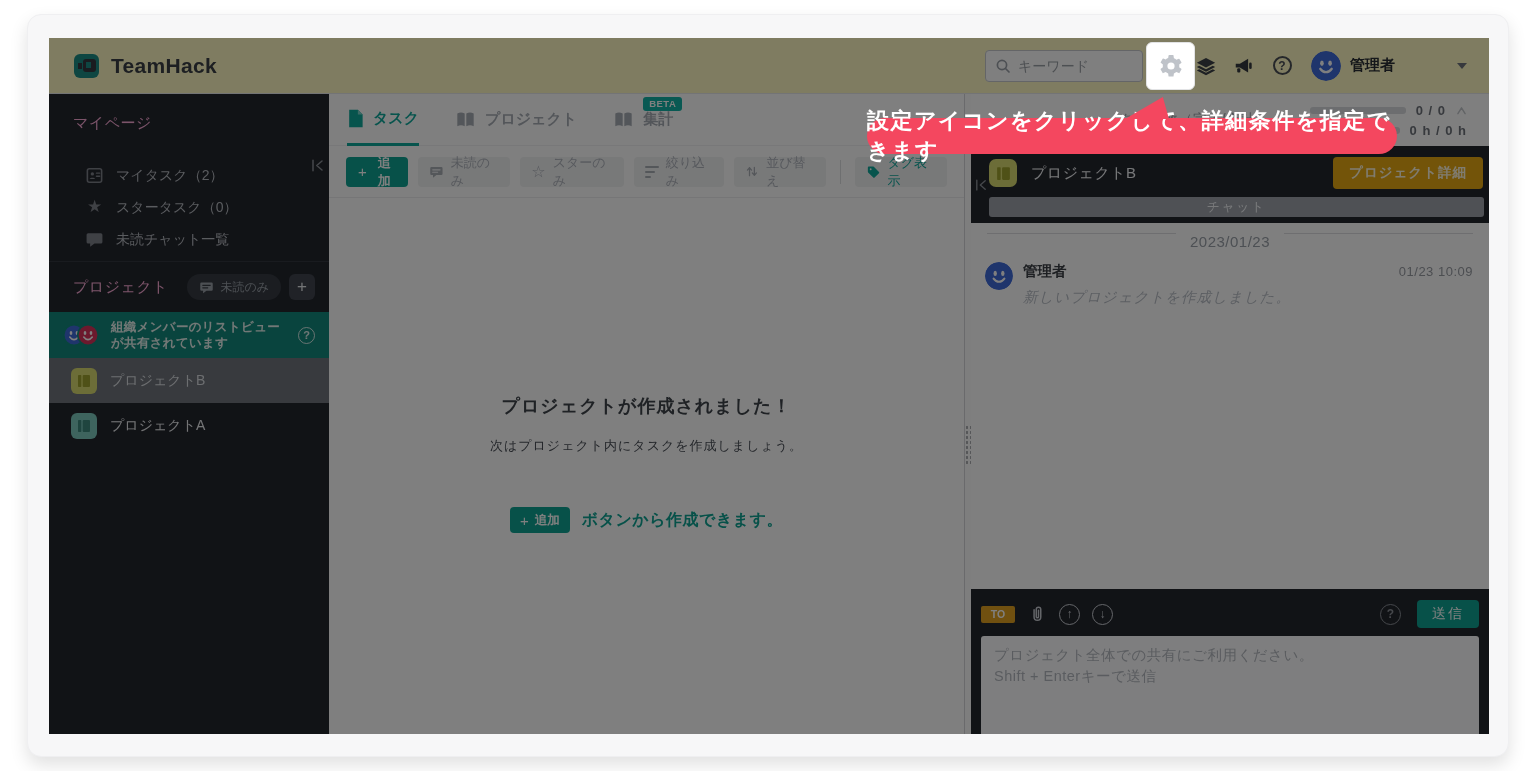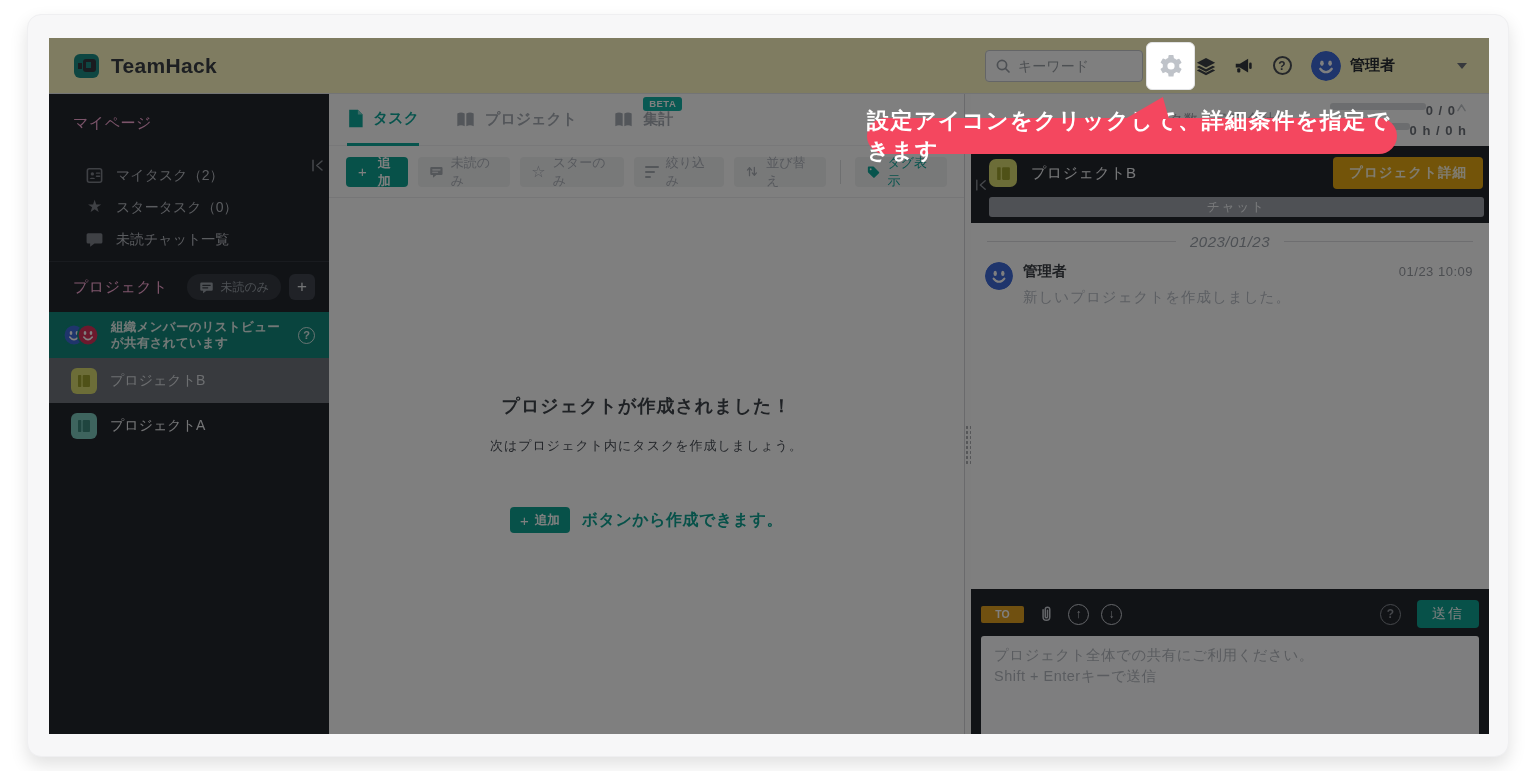--- a/index.html
+++ b/index.html
@@ -88,43 +88,43 @@
     border-left:1px solid #d4d5d8; z-index:1; cursor:col-resize;}
   .dots { position:absolute; left:0; top:331px; width:8px; height:40px;
     background-image:radial-gradient(circle,#abadb1 1.1px,transparent 1.4px); background-size:4px 5px;}
 
   
   .rpanel { position:absolute; left:922px; top:56px; right:0; bottom:0; z-index:1;}
   .stats { height:52px; background:#fff; display:flex; align-items:center; justify-content:flex-end;
     gap:40px; padding-right:22px;}
   .stats-label { font-size:14px; color:#9ba0a8; letter-spacing:.5px;}
   .bars { display:flex; flex-direction:column; gap:5px; align-items:flex-end;}
-  .brow { display:flex; }
+  .brow { display:flex; align-items:center; gap:10px; }
   .bar { height:7px; border-radius:3px; background:#d9dbde; }
   .bval { font-size:13px; font-weight:700; color:#6e737b; letter-spacing:1px; white-space:nowrap;}
   .dark { position:absolute; left:0; right:0; top:52px; bottom:0; background:#23262d; }
   .ph { display:flex; align-items:center; padding:11px 6px 0 18px; }
   .ph-name { font-size:15px; color:#edeff2; margin-left:14px; letter-spacing:.5px;}
   .btn-amber { margin-left:auto; height:32px; border-radius:4px; background:#e7a912; color:#fff8e1;
     font-size:13.5px; font-weight:700; padding:0 16px; display:flex; align-items:center; cursor:pointer; letter-spacing:1px;}
   .chat-tab { margin:8px 5px 0 18px; height:20px; border-radius:3px; background:#9ea3ab;
     display:flex; align-items:center; justify-content:center; font-size:12.5px; color:#f0f2f5; cursor:pointer; letter-spacing:2px;}
   .chat-area { position:absolute; left:0; right:0; top:77px; height:366px; background:#fff; }
-  .datediv { display:flex; align-items:center; gap:14px; margin:10px 16px 0;font-style:italic; }
+  .datediv { display:flex; align-items:flex-start; gap:14px; margin:10px 16px 0; }
   .datediv i { flex:1; height:1px; background:#dcdde0; }
   .datediv span { font-size:15px; color:#9aa0a8; letter-spacing:.5px;}
   .msg { display:flex; padding:12px 16px 0 14px; }
   .msg-body { flex:1; margin-left:10px; }
   .msg-top { display:flex; align-items:baseline; }
   .msg-author { font-size:14.5px; font-weight:700; color:#3c4046; }
   .msg-time { margin-left:auto; font-size:13px; color:#989ca3; letter-spacing:.5px;}
-  .msg-text { margin-top:7px; font-size:14.5px; color:#b9bec6; letter-spacing:1px;}
+  .msg-text { margin-top:7px; font-size:14.5px; color:#b9bec6; letter-spacing:1px;font-style:italic;}
   .cinput { position:absolute; left:0; right:0; top:443px; bottom:0; background:#23262d; padding:10px;}
   .ci-row { height:30px; display:flex; align-items:center; gap:12px; }
-  .to-badge { width:43px; height:17px; border-radius:2px; background:#e0a020; color:#fff;
+  .to-badge { width:34px; height:17px; border-radius:2px; background:#e0a020; color:#fff;
     font-size:10.5px; font-weight:700; display:flex; align-items:center; justify-content:center; cursor:pointer;}
   .circ-ic { width:21px; height:21px; border:1.6px solid #c9cdd3; border-radius:50%; color:#c9cdd3;
     font-size:12px; display:flex; align-items:center; justify-content:center; cursor:pointer;}
   .ci-right { margin-left:auto; display:flex; align-items:center; gap:16px; }
   .circ-ic.help { border-color:#8a8f96; color:#8a8f96; font-weight:700; }
   .btn-send { height:28px; width:62px; border-radius:4px; background:#0fa393; color:#fff; font-size:14px;
     display:flex; align-items:center; justify-content:center; cursor:pointer; letter-spacing:2px;}
   .ta { margin-top:7px; height:101px; background:#fdfdfe; border-radius:3px; padding:9px 13px;
     font-size:14.5px; color:#b5b9c0; line-height:1.45; cursor:text; letter-spacing:.5px;}
 

